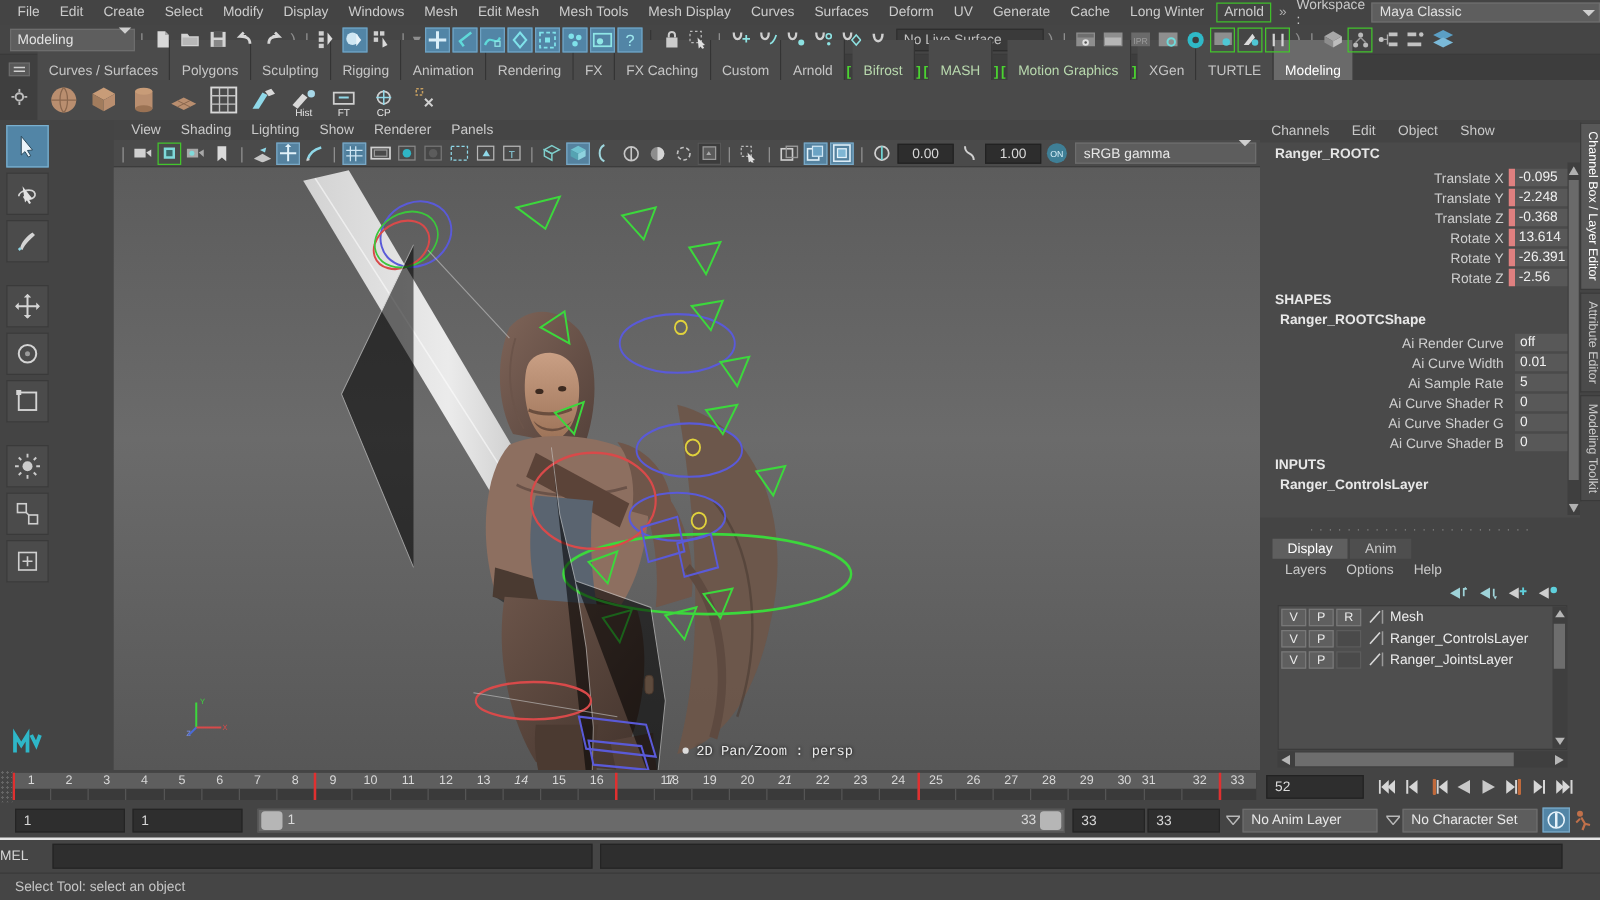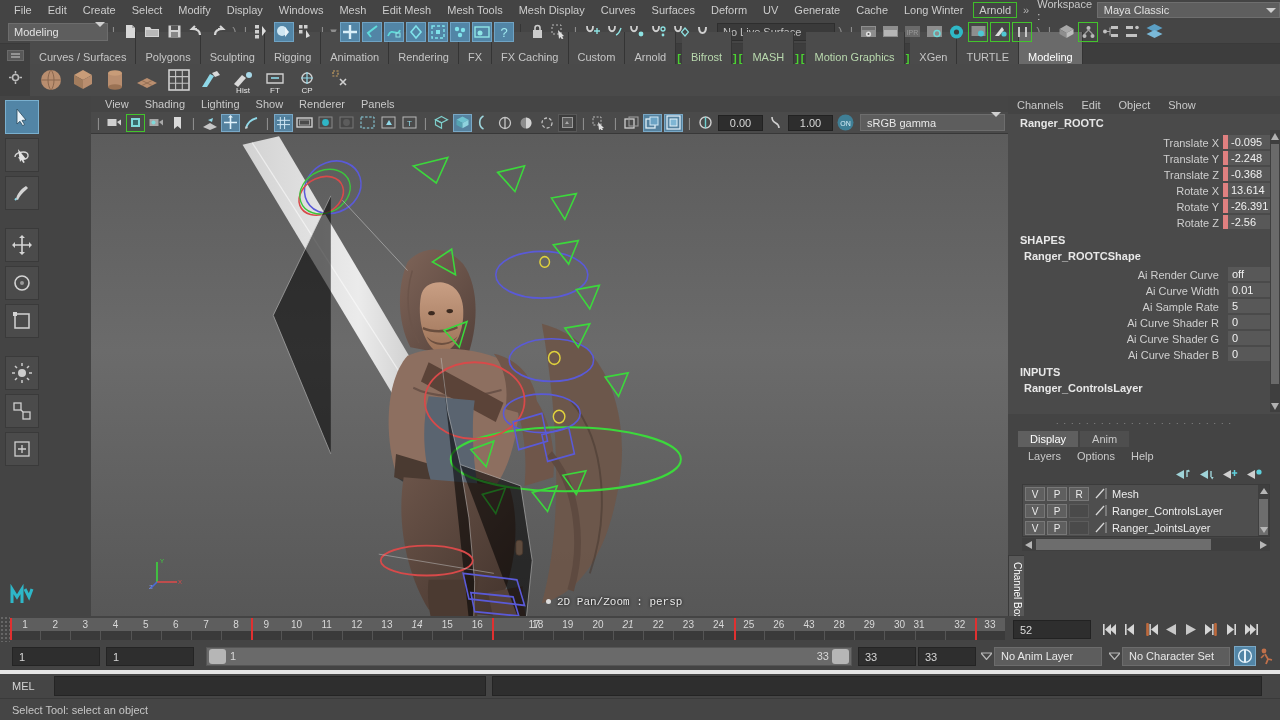--- a/index.html
+++ b/index.html
@@ -68,21 +68,21 @@
   .vico.dk { background:#3c3c3c; border:1px solid #585858;}
   .numfield { width:45px; height:16px; background:#2d2d2d; border:1px solid #222; color:#d8d8d8; font-size:11px; text-align:center; line-height:15px; margin:0 2px;}
   .gammacombo { flex:1; max-width:145px; height:17px; background:#5d5d5d; border:1px solid #6d6d6d; color:#e8e8e8; font-size:11px; display:flex; align-items:center; padding-left:6px; position:relative; margin-left:4px;}
   .gammacombo .cdrop{ position:absolute; right:3px; top:2px;}
   .viewport { flex:1; position:relative; overflow:hidden; background:linear-gradient(180deg,#5e5e5e 0%,#6a6a6a 48%,#5a5a5a 100%); }
   .hud { position:absolute; left:455px; bottom:8px; color:#e8e8e8; font-size:11px; font-family:"Liberation Mono", monospace; text-shadow:0 0 3px #000;}
   .hud .dot{ display:inline-block;width:5px;height:5px;border-radius:50%;background:#ddd;margin-right:6px;vertical-align:1px;}
   .axis { position:absolute; left:58px; bottom:26px; width:34px; height:34px;}
 
   
-  .rightpanel { width:272px; background:#444444; display:flex; min-width:0;flex-direction:column;}
+  .rightpanel { width:272px; background:#444444; display:flex; min-width:0;}
   .rp-main { flex:1; display:flex; flex-direction:column; min-width:0; }
   .cb-menus { height:18px; display:flex; align-items:center; }
   .cb-menus .cm { padding:0 9px; color:#c9c9c9; font-size:11px; }
   .cb-body { flex:0 0 300px; background:#4a4a4a; position:relative; overflow:hidden;}
   .cb-objname { font-weight:bold; color:#e6e6e6; font-size:11px; padding:3px 0 4px 12px; }
   .chanrow { display:flex; align-items:flex-end; height:16px;padding-left:39px; }
   .chanlabel { flex:1; text-align:right; padding-right:4px; color:#cfcfcf; font-size:11px; }
   .keytick { width:5px; height:14px; background:#e08080; }
   .chanval { width:52px; height:14px; background:#585858; color:#f0f0f0; font-size:11px; padding-left:3px; line-height:14px; }
   .sechead { font-weight:bold; color:#e8e8e8; font-size:11px; padding:5px 0 2px 12px;}
@@ -137,21 +137,21 @@
   .rslider { flex:1; height:19px; background:#6a6a6a; border:1px solid #555; position:relative; margin:0 6px; display:flex; align-items:center;}
   .rslider .handle { width:17px; height:15px; background:#b6b6b6; border-radius:3px; margin-left:2px;}
   .rslider .st { color:#d8d8d8; font-size:11px; margin-left:4px;}
   .rslider .en { position:absolute; right:22px; color:#d8d8d8; font-size:11px;}
   .rslider .handle2 { position:absolute; right:2px; width:17px; height:15px; background:#b6b6b6; border-radius:3px;}
   .rsmall { width:58px; height:19px; background:#2e2e2e; border:1px solid #242424; color:#d6d6d6; font-size:11px; padding-left:6px; line-height:18px; margin-right:2px;}
   .combo2 { width:108px; height:19px; background:#5d5d5d; border:1px solid #6c6c6c; color:#e8e8e8; font-size:11px; display:flex; align-items:center; padding-left:6px; margin-right:4px;}
   .drop-std { width:16px; height:19px; display:flex; align-items:center; justify-content:center;}
 
   
-  .cmdrow { flex:0 0 28px; display:flex; align-items:center; background:#454545; padding-left:12px; border-top:4px solid #e5e5e5;}
+  .cmdrow { flex:0 0 28px; display:flex; align-items:center; background:#454545; border-top:2px solid #e5e5e5;}
   .mel-lbl { width:42px; color:#d5d5d5; font-size:11px;}
   .cmd-in { flex:1; height:20px; background:#2e2e2e; border:1px solid #242424; }
   .cmd-out { width:795px; height:20px; background:#2e2e2e; border:1px solid #242424; margin-left:6px;}
   .helprow { flex:0 0 22px; display:flex; align-items:center; background:#454545; padding-left:12px; border-top:1px solid #3a3a3a;}
   .helptext { color:#c6c6c6; font-size:11px; }
   .gripdots { width:10px; background:#444; background-image:radial-gradient(#666 1px, transparent 1px); background-size:4px 4px;}
 </style>
 </head>
 <body>
 
@@ -1198,21 +1198,21 @@
         <div class="tl-num" style="left: 648.258px;">22</div>
         <div class="tl-tick" style="left: 633.182px;"></div>
         <div class="tl-num" style="left: 678.409px;">23</div>
         <div class="tl-tick" style="left: 663.333px;"></div>
         <div class="tl-num" style="left: 708.561px;">24</div>
         <div class="tl-tick" style="left: 693.485px;"></div>
         <div class="tl-num" style="left: 738.712px;">25</div>
         <div class="tl-tick" style="left: 723.636px;"></div>
         <div class="tl-num" style="left: 768.864px;">26</div>
         <div class="tl-tick" style="left: 753.788px;"></div>
-        <div class="tl-num" style="left: 799.015px;">43</div>
+        <div class="tl-num" style="left: 799.015px;">27</div>
         <div class="tl-tick" style="left: 783.939px;"></div>
         <div class="tl-num" style="left: 829.167px;">28</div>
         <div class="tl-tick" style="left: 814.091px;"></div>
         <div class="tl-num" style="left: 859.318px;">29</div>
         <div class="tl-tick" style="left: 844.242px;"></div>
         <div class="tl-num" style="left: 889.47px;">30</div>
         <div class="tl-tick" style="left: 874.394px;"></div>
         <div class="tl-num" style="left: 909px;">31</div>
         <div class="tl-tick" style="left: 904.545px;"></div>
         <div class="tl-num" style="left: 949.773px;">32</div>

